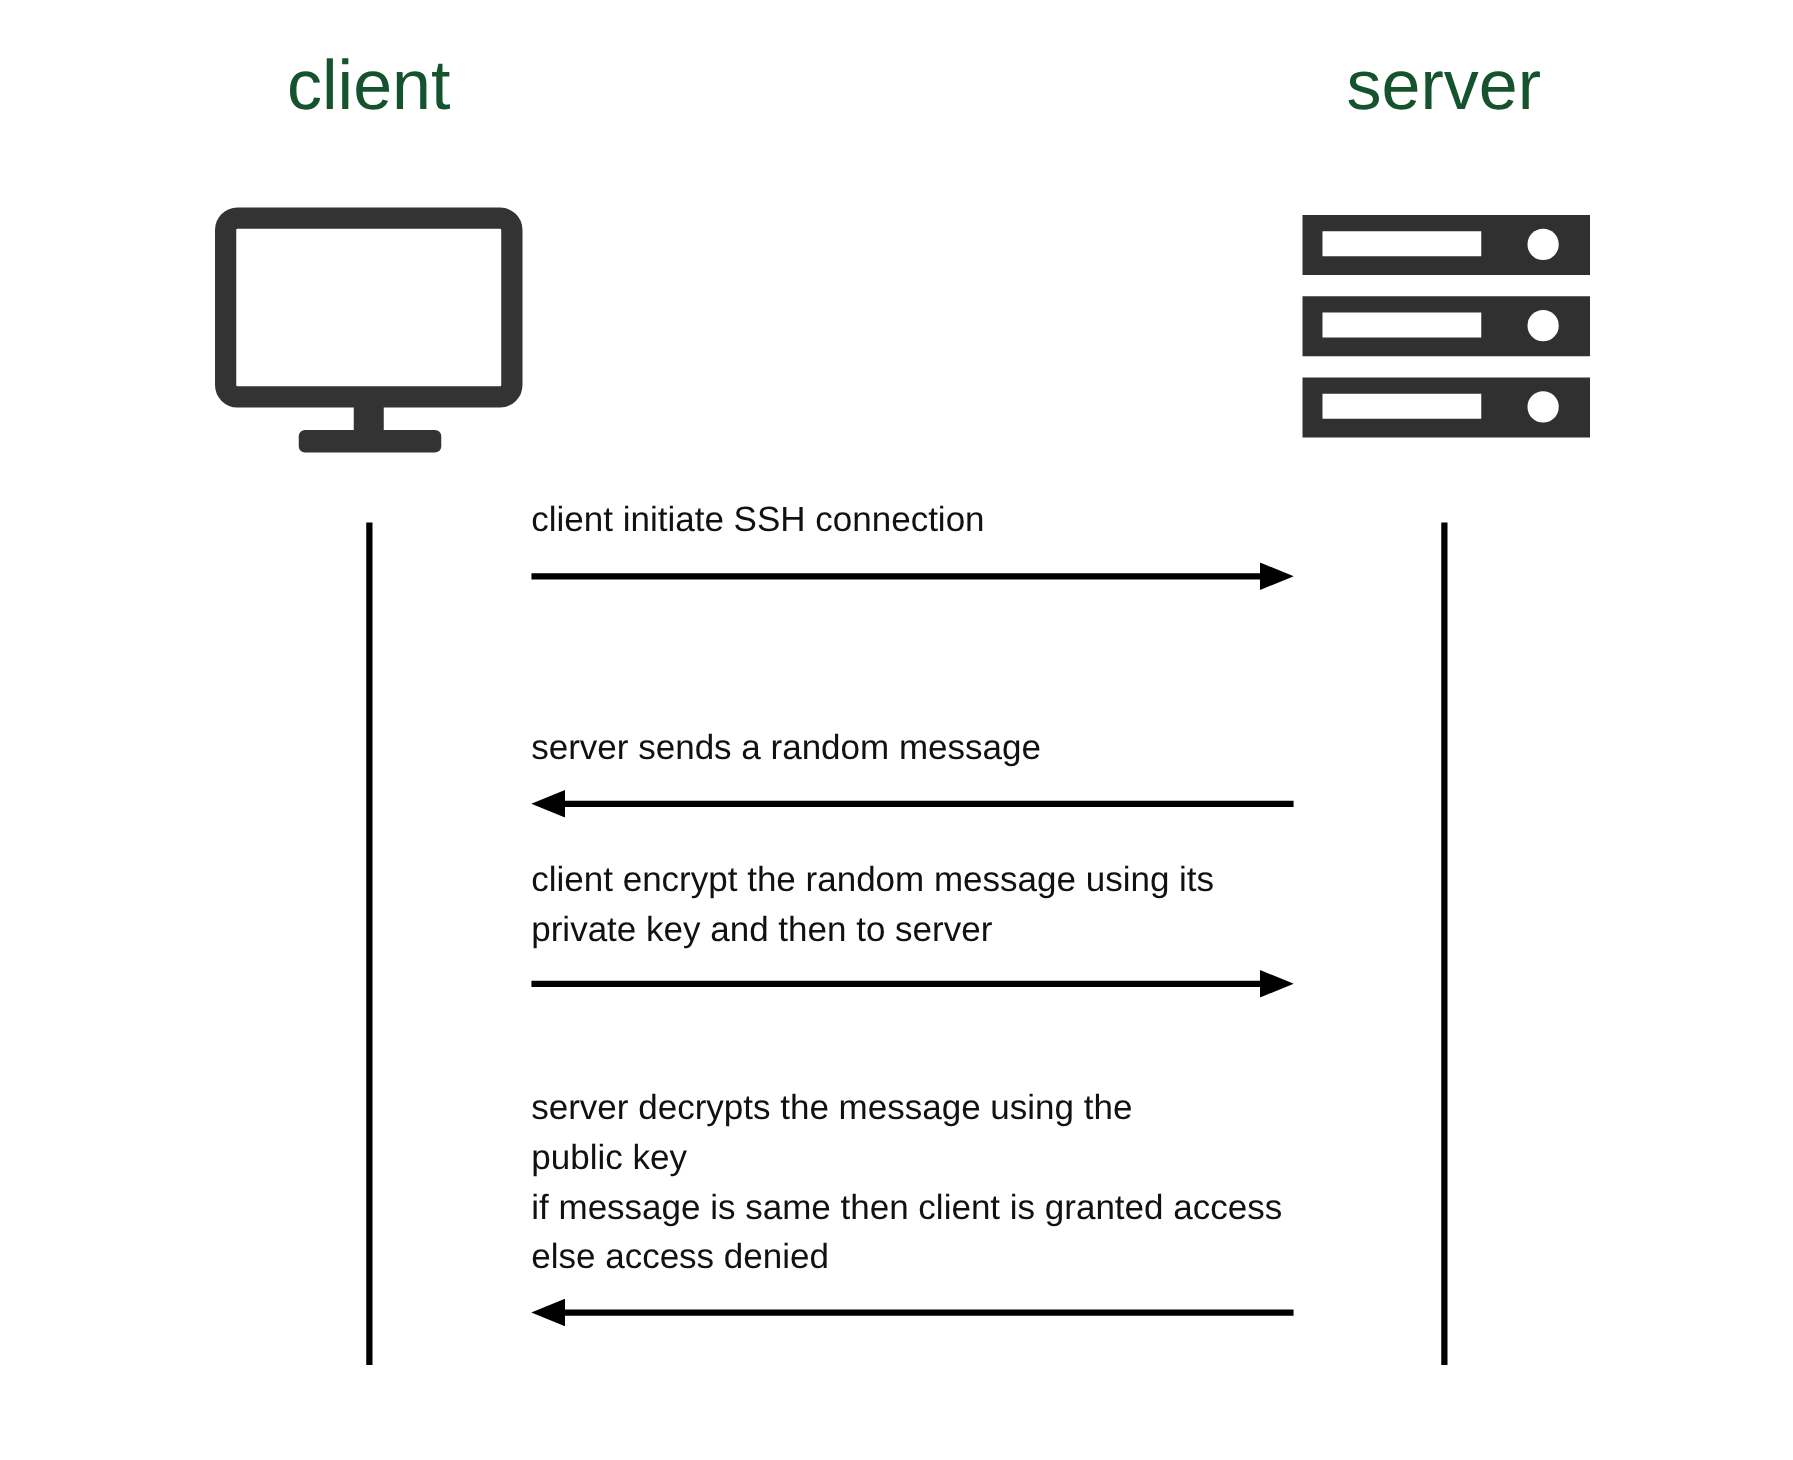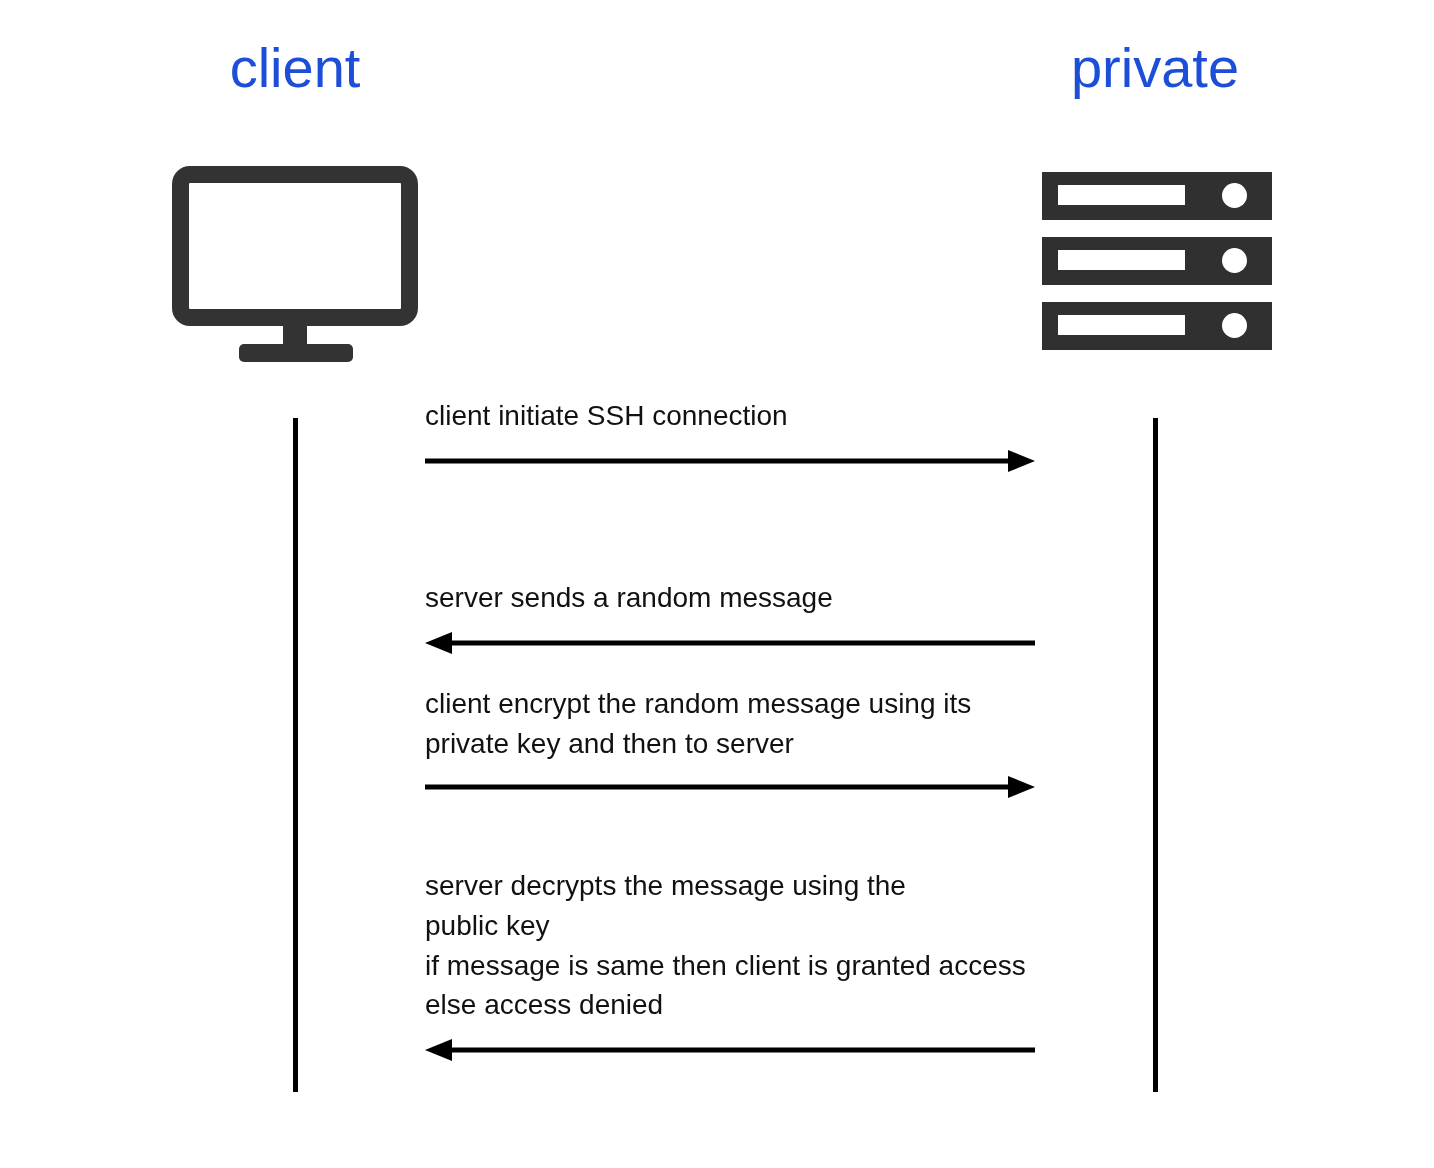--- a/index.html
+++ b/index.html
@@ -16,21 +16,21 @@
     height: 1168px;
     background: #ffffff;
     overflow: hidden;
   }
 
   
   .actor-label {
     position: absolute;
     font-size: 56px;
     font-weight: 300;
-    color: #1d4ed8;
+    color: #14532d;
     letter-spacing: 0px;
     text-align: center;
     white-space: nowrap;
     transform: translateX(-50%);
     line-height: 1;
   }
   #client-label { left: 295px; top: 40px; }
   #server-label { left: 1155px; top: 40px; }
 
   
@@ -158,21 +158,21 @@
 <div id="canvas">
 
   <div class="actor-label" id="client-label">client</div>
 
   <div id="client-icon">
     <div class="mon-screen"></div>
     <div class="mon-neck"></div>
     <div class="mon-base"></div>
   </div>
 
-  <div class="actor-label" id="server-label">private</div>
+  <div class="actor-label" id="server-label">server</div>
 
   <div id="server-icon">
     <div class="rack-unit u1">
       <div class="rack-bar"></div>
       <div class="rack-led"></div>
     </div>
     <div class="rack-unit u2">
       <div class="rack-bar"></div>
       <div class="rack-led"></div>
     </div>

